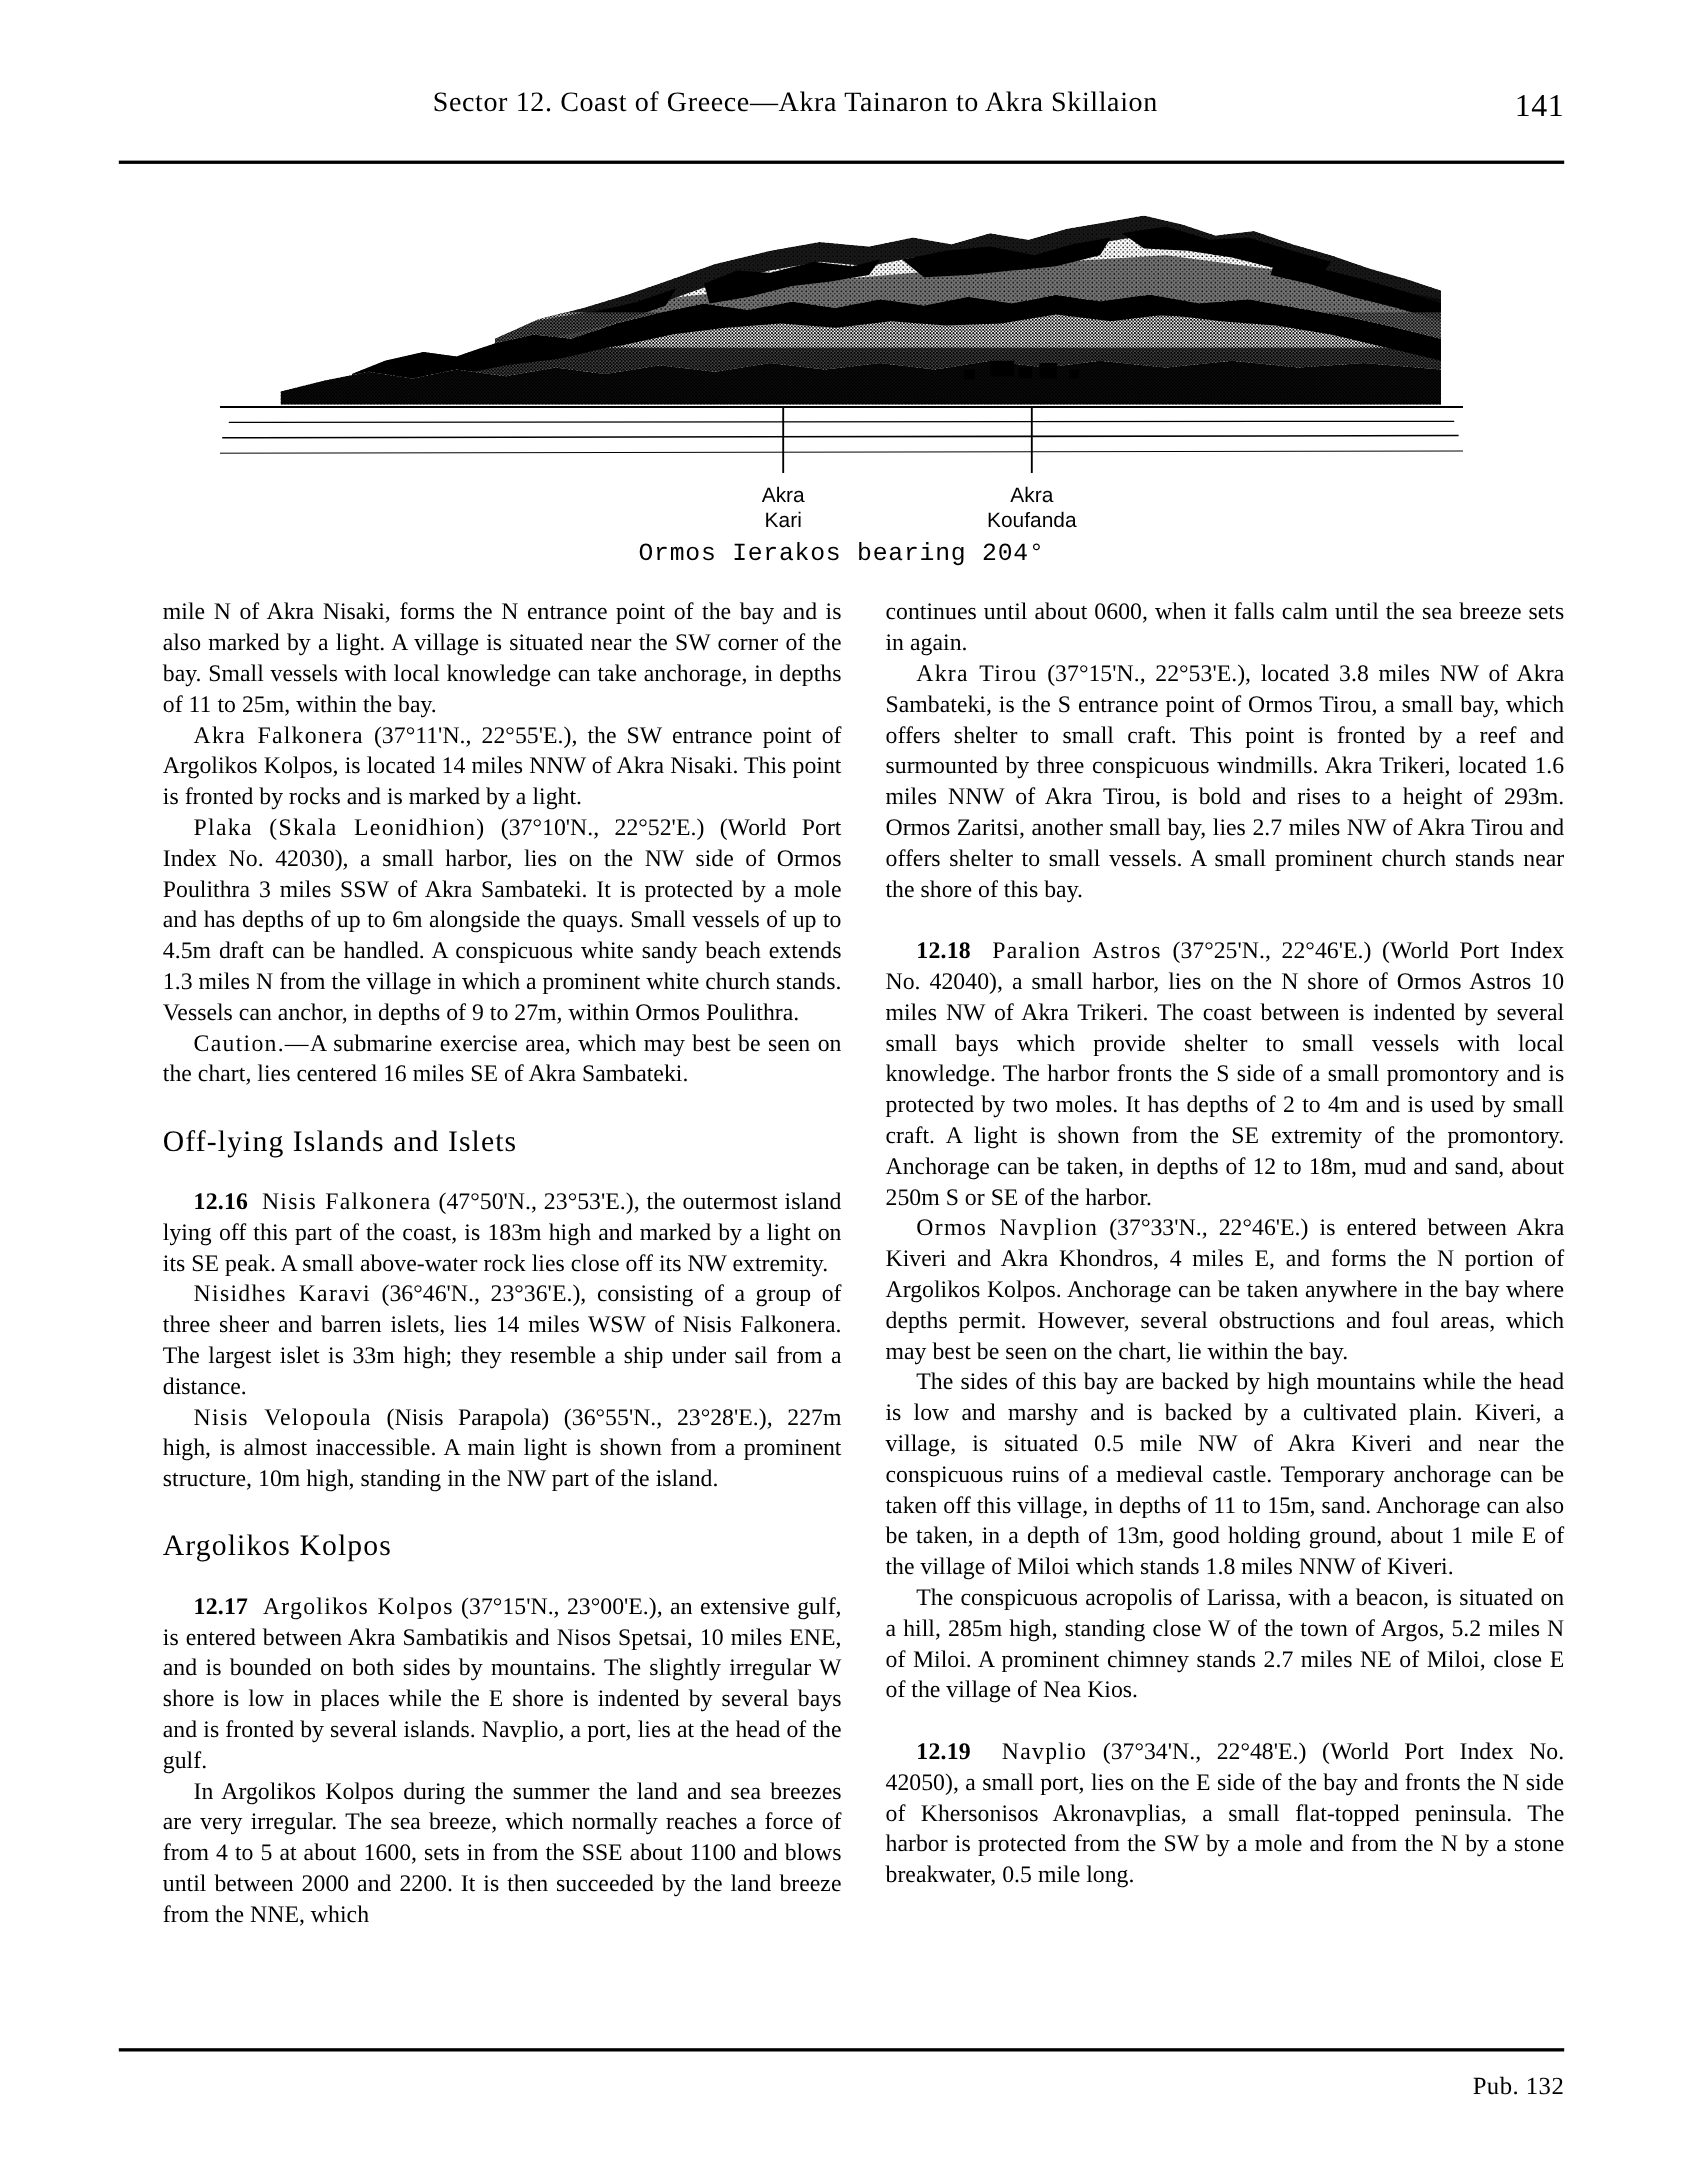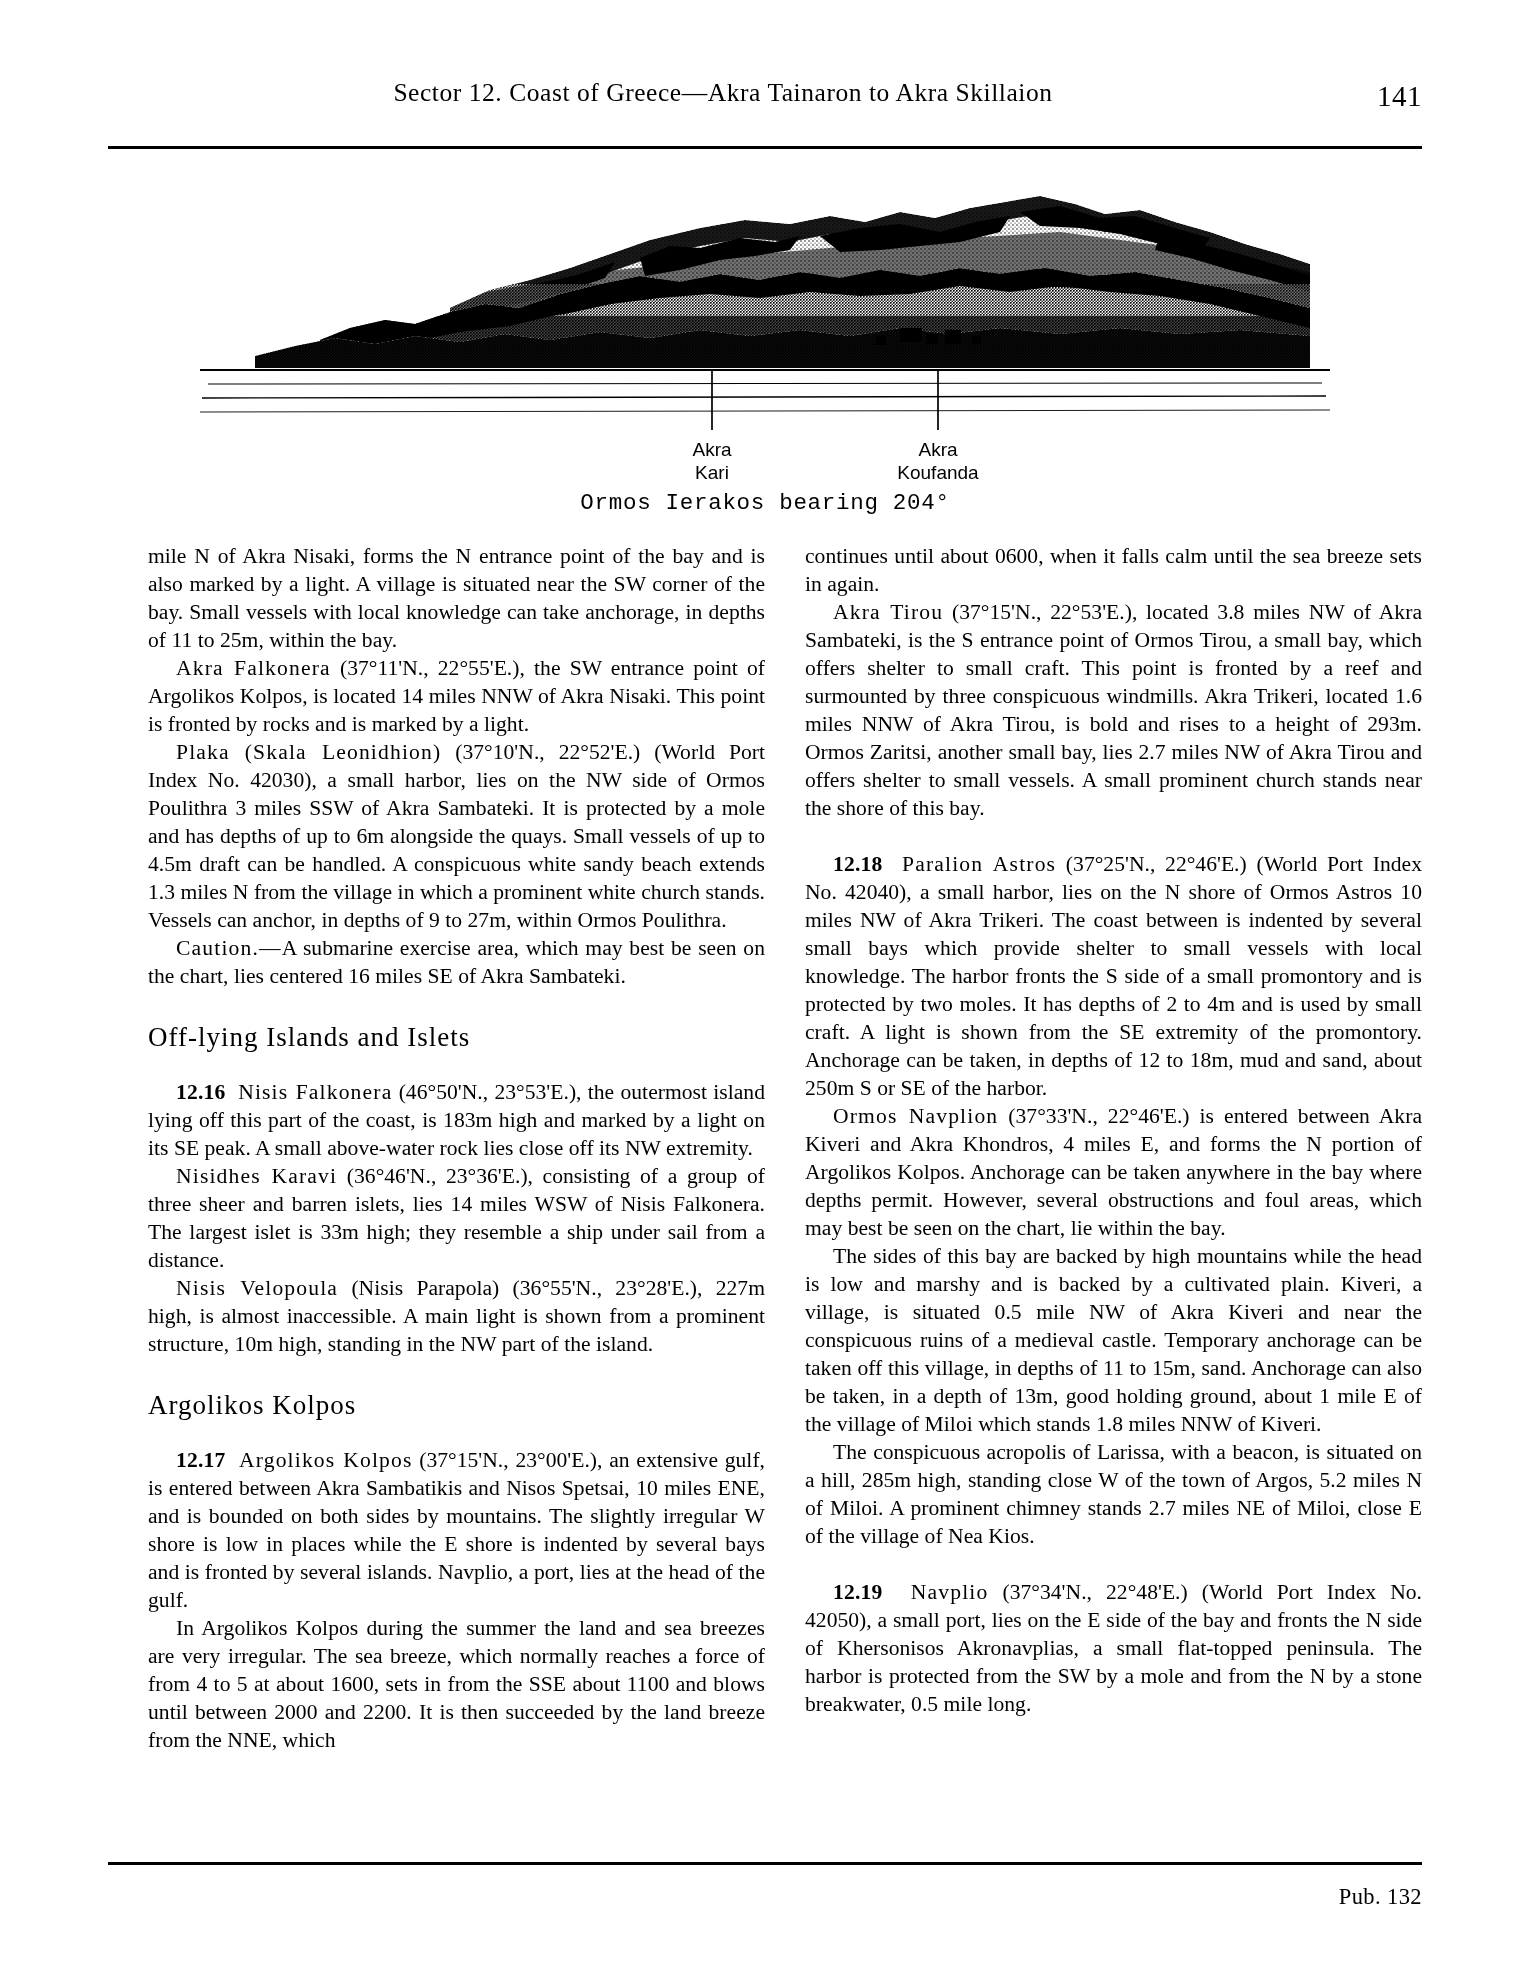--- a/index.html
+++ b/index.html
@@ -257,21 +257,21 @@
       <p class="body"><span class="lead">Akra Falkonera</span><span> (37°11'N., 22°55'E.), the SW entrance point of Argolikos Kolpos, is located 14 miles NNW of Akra Nisaki. This point is fronted by rocks and is marked by a light.</span></p>
 
       <p class="body"><span class="lead">Plaka (Skala Leonidhion)</span><span> (37°10'N., 22°52'E.) (World Port Index No. 42030), a small harbor, lies on the NW side of Ormos Poulithra 3 miles SSW of Akra Sambateki. It is protected by a mole and has depths of up to 6m alongside the quays. Small vessels of up to 4.5m draft can be handled. A conspicuous white sandy beach extends 1.3 miles N from the village in which a prominent white church stands. Vessels can anchor, in depths of 9 to 27m, within Ormos Poulithra.</span></p>
 
       <p class="body"><span class="lead">Caution.—</span><span>A submarine exercise area, which may best be seen on the chart, lies centered 16 miles SE of Akra Sambateki.</span></p>
 
       <div class="sp-before-head"></div>
       <h2 class="section">Off-lying Islands and Islets</h2>
       <div class="sp-after-head"></div>
 
-      <p class="body"><span class="numlead">12.16</span><span>&nbsp;&nbsp;</span><span class="lead">Nisis Falkonera</span><span> (46°50'N., 23°53'E.), the outermost island lying off this part of the coast, is 183m high and marked by a light on its SE peak. A small above-water rock lies close off its NW extremity.</span></p>
+      <p class="body"><span class="numlead">12.16</span><span>&nbsp;&nbsp;</span><span class="lead">Nisis Falkonera</span><span> (47°50'N., 23°53'E.), the outermost island lying off this part of the coast, is 183m high and marked by a light on its SE peak. A small above-water rock lies close off its NW extremity.</span></p>
 
       <p class="body"><span class="lead">Nisidhes Karavi</span><span> (36°46'N., 23°36'E.), consisting of a group of three sheer and barren islets, lies 14 miles WSW of Nisis Falkonera. The largest islet is 33m high; they resemble a ship under sail from a distance.</span></p>
 
       <p class="body"><span class="lead">Nisis Velopoula</span><span> (Nisis Parapola) (36°55'N., 23°28'E.), 227m high, is almost inaccessible. A main light is shown from a prominent structure, 10m high, standing in the NW part of the island.</span></p>
 
       <div class="sp-before-head"></div>
       <h2 class="section">Argolikos Kolpos</h2>
       <div class="sp-after-head"></div>
 
       <p class="body"><span class="numlead">12.17</span><span>&nbsp;&nbsp;</span><span class="lead">Argolikos Kolpos</span><span> (37°15'N., 23°00'E.), an extensive gulf, is entered between Akra Sambatikis and Nisos Spetsai, 10 miles ENE, and is bounded on both sides by mountains. The slightly irregular W shore is low in places while the E shore is indented by several bays and is fronted by several islands. Navplio, a port, lies at the head of the gulf.</span></p>

